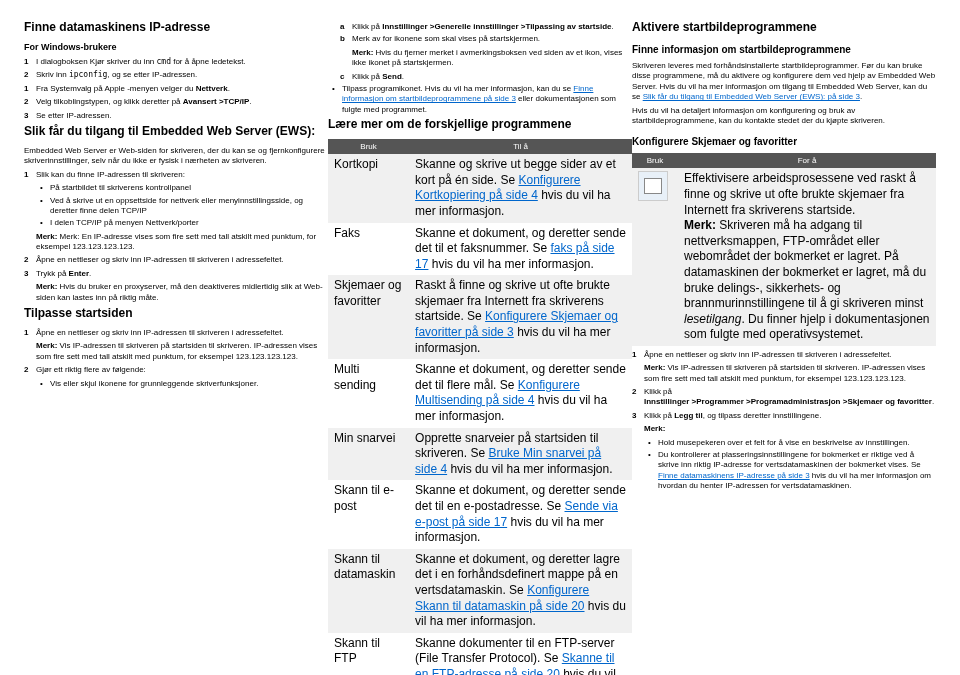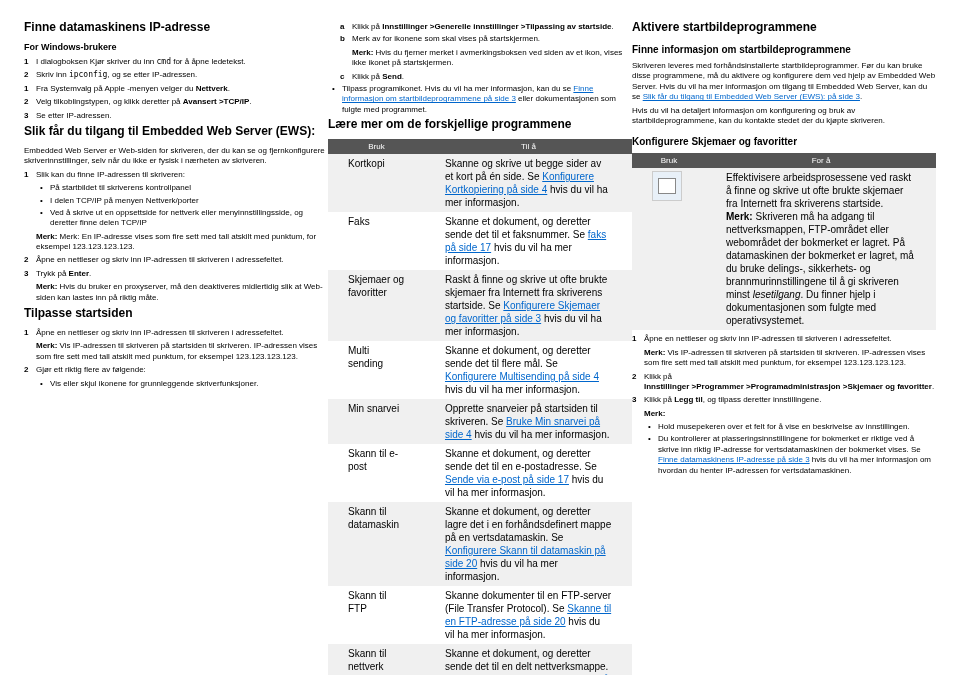--- a/index.html
+++ b/index.html
@@ -12,21 +12,21 @@
 .step{margin:3px 0;padding-left:12px;position:relative;line-height:1.3}
 .step .num{position:absolute;left:0;font-weight:bold}
 .sub{margin:2px 0 2px 12px;padding-left:12px;position:relative;line-height:1.3}
 .sub .let{position:absolute;left:0;font-weight:bold}
 .bullet{margin:2px 0 2px 16px;padding-left:10px;position:relative;line-height:1.3}
 .bullet:before{content:"•";position:absolute;left:0}
 .link{color:#0066cc;text-decoration:underline}
 .mono{font-family:monospace}
 table{border-collapse:collapse;width:100%;margin:4px 0}
 th{background:#555;color:#fff;text-align:center;padding:3px 6px;font-size:8px;font-weight:normal}
-td{padding:3px 20px;font-size:10px;vertical-align:top;line-height:1.3}
+td{padding:3px 6px;font-size:12px;vertical-align:top;line-height:1.3}
 tr:nth-child(even) td{background:#f0f0f0}
 .icon-box{width:28px;height:28px;background:#e8f0f8;border:1px solid #ccc;display:inline-block;vertical-align:top;margin-right:4px;position:relative}
 .icon-box:after{content:"";position:absolute;top:6px;left:5px;width:16px;height:14px;background:#fff;border:1px solid #888}
 .pagenum{text-align:center;margin-top:12px;font-size:8px}
 </style>
 </head>
 <body>
 
 <div class="cols">
 
@@ -36,22 +36,22 @@
   <div class="step"><span class="num">1</span><span>I dialogboksen Kjør skriver du inn </span><span class="mono">cmd</span><span> for å åpne ledetekst.</span></div>
   <div class="step"><span class="num">2</span><span>Skriv inn </span><span class="mono">ipconfig</span><span>, og se etter IP-adressen.</span></div>
   <div class="step"><span class="num">1</span><span>Fra Systemvalg på Apple -menyen velger du </span><b>Nettverk</b>.</div>
   <div class="step"><span class="num">2</span><span>Velg tilkoblingstypen, og klikk deretter på </span><b>Avansert &gt;TCP/IP</b>.</div>
   <div class="step"><span class="num">3</span><span>Se etter IP-adressen.</span></div>
 
   <h1>Slik får du tilgang til Embedded Web Server (EWS):</h1>
   <p>Embedded Web Server er Web-siden for skriveren, der du kan se og fjernkonfigurere skriverinnstillinger, selv når du ikke er fysisk i nærheten av skriveren.</p>
   <div class="step"><span class="num">1</span><span>Slik kan du finne IP-adressen til skriveren:</span></div>
   <div class="bullet">På startbildet til skriverens kontrollpanel</div>
+  <div class="bullet">Ved å skrive ut en oppsettside for nettverk eller menyinnstillingsside, og deretter finne delen TCP/IP</div>
   <div class="bullet">I delen TCP/IP på menyen Nettverk/porter</div>
-  <div class="bullet">Ved å skrive ut en oppsettside for nettverk eller menyinnstillingsside, og deretter finne delen TCP/IP</div>
   <p style="margin-left:12px"><b>Merk:</b> <span>Merk: En IP-adresse vises som fire sett med tall atskilt med punktum, for eksempel 123.123.123.123.</span></p>
   <div class="step"><span class="num">2</span><span>Åpne en nettleser og skriv inn IP-adressen til skriveren i adressefeltet.</span></div>
   <div class="step"><span class="num">3</span><span>Trykk på </span><b>Enter</b>.</div>
   <p style="margin-left:12px"><b>Merk:</b><span> Hvis du bruker en proxyserver, må den deaktiveres midlertidig slik at Web-siden kan lastes inn på riktig måte.</span></p>
 
   <h1>Tilpasse startsiden</h1>
   <div class="step"><span class="num">1</span><span>Åpne en nettleser og skriv inn IP-adressen til skriveren i adressefeltet.</span></div>
   <p style="margin-left:12px"><b>Merk:</b><span> Vis IP-adressen til skriveren på startsiden til skriveren. IP-adressen vises som fire sett med tall atskilt med punktum, for eksempel 123.123.123.123.</span></p>
   <div class="step"><span class="num">2</span><span>Gjør ett riktig flere av følgende:</span></div>
   <div class="bullet">Vis eller skjul ikonene for grunnleggende skriverfunksjoner.</div>

